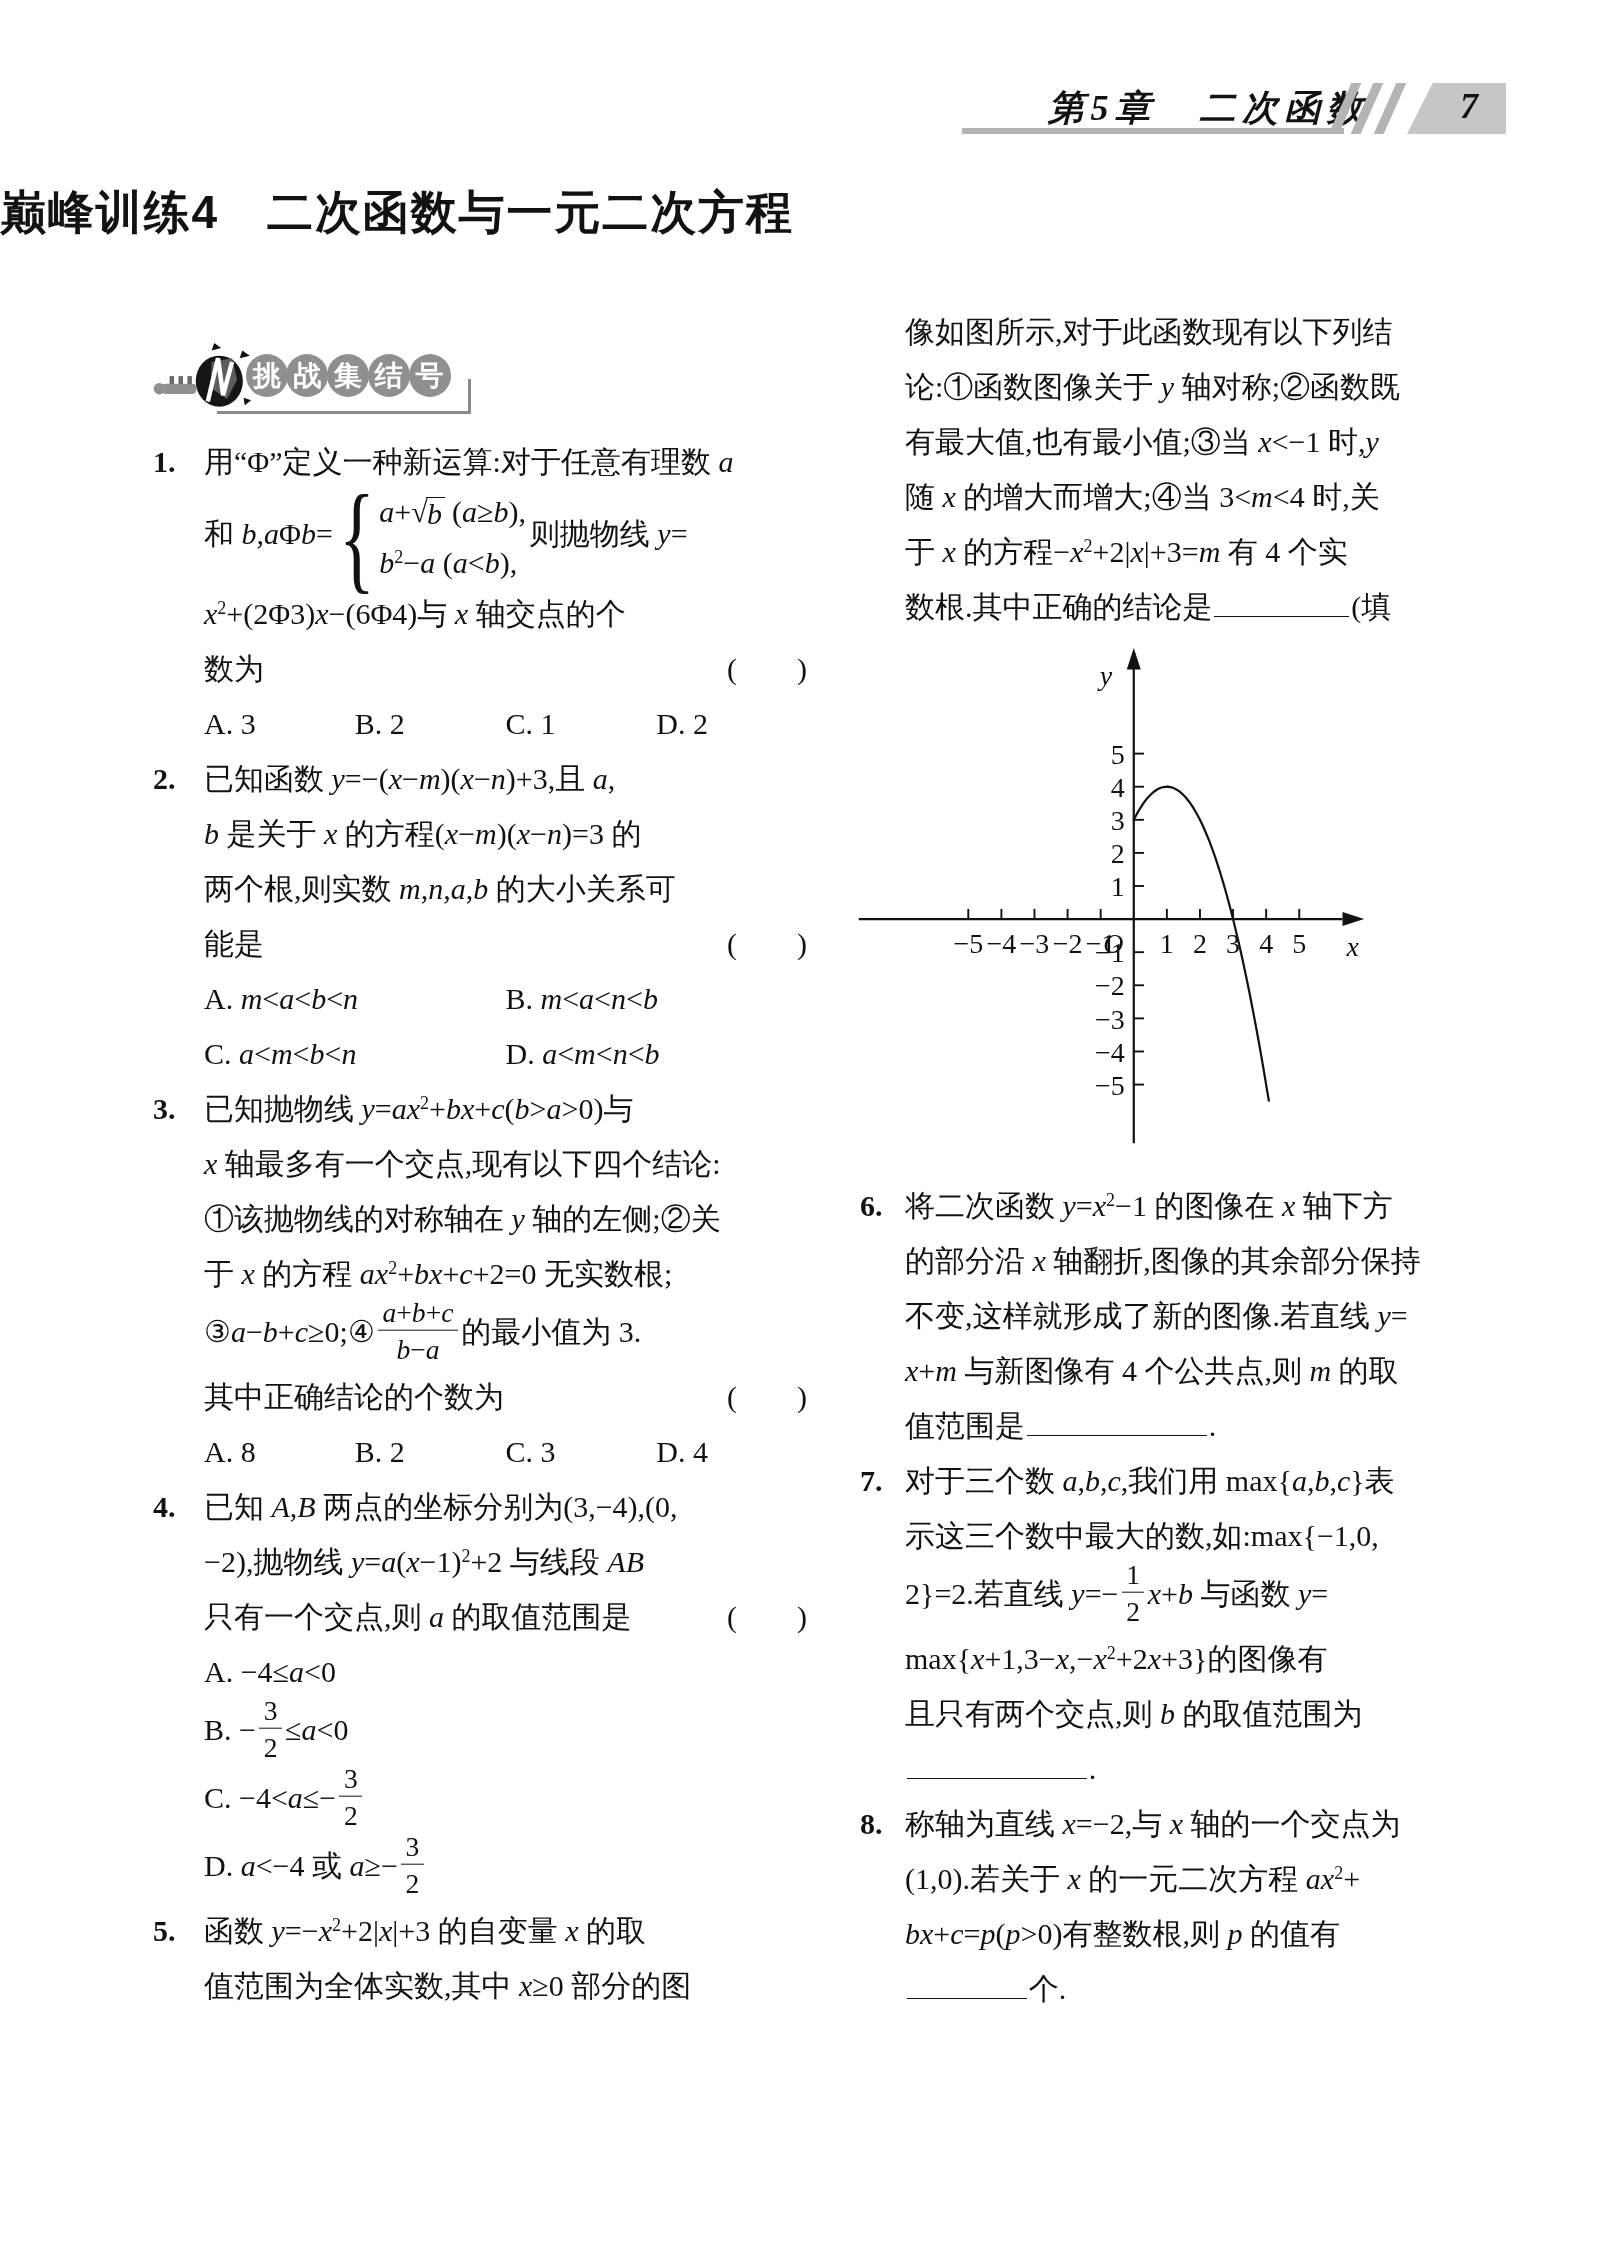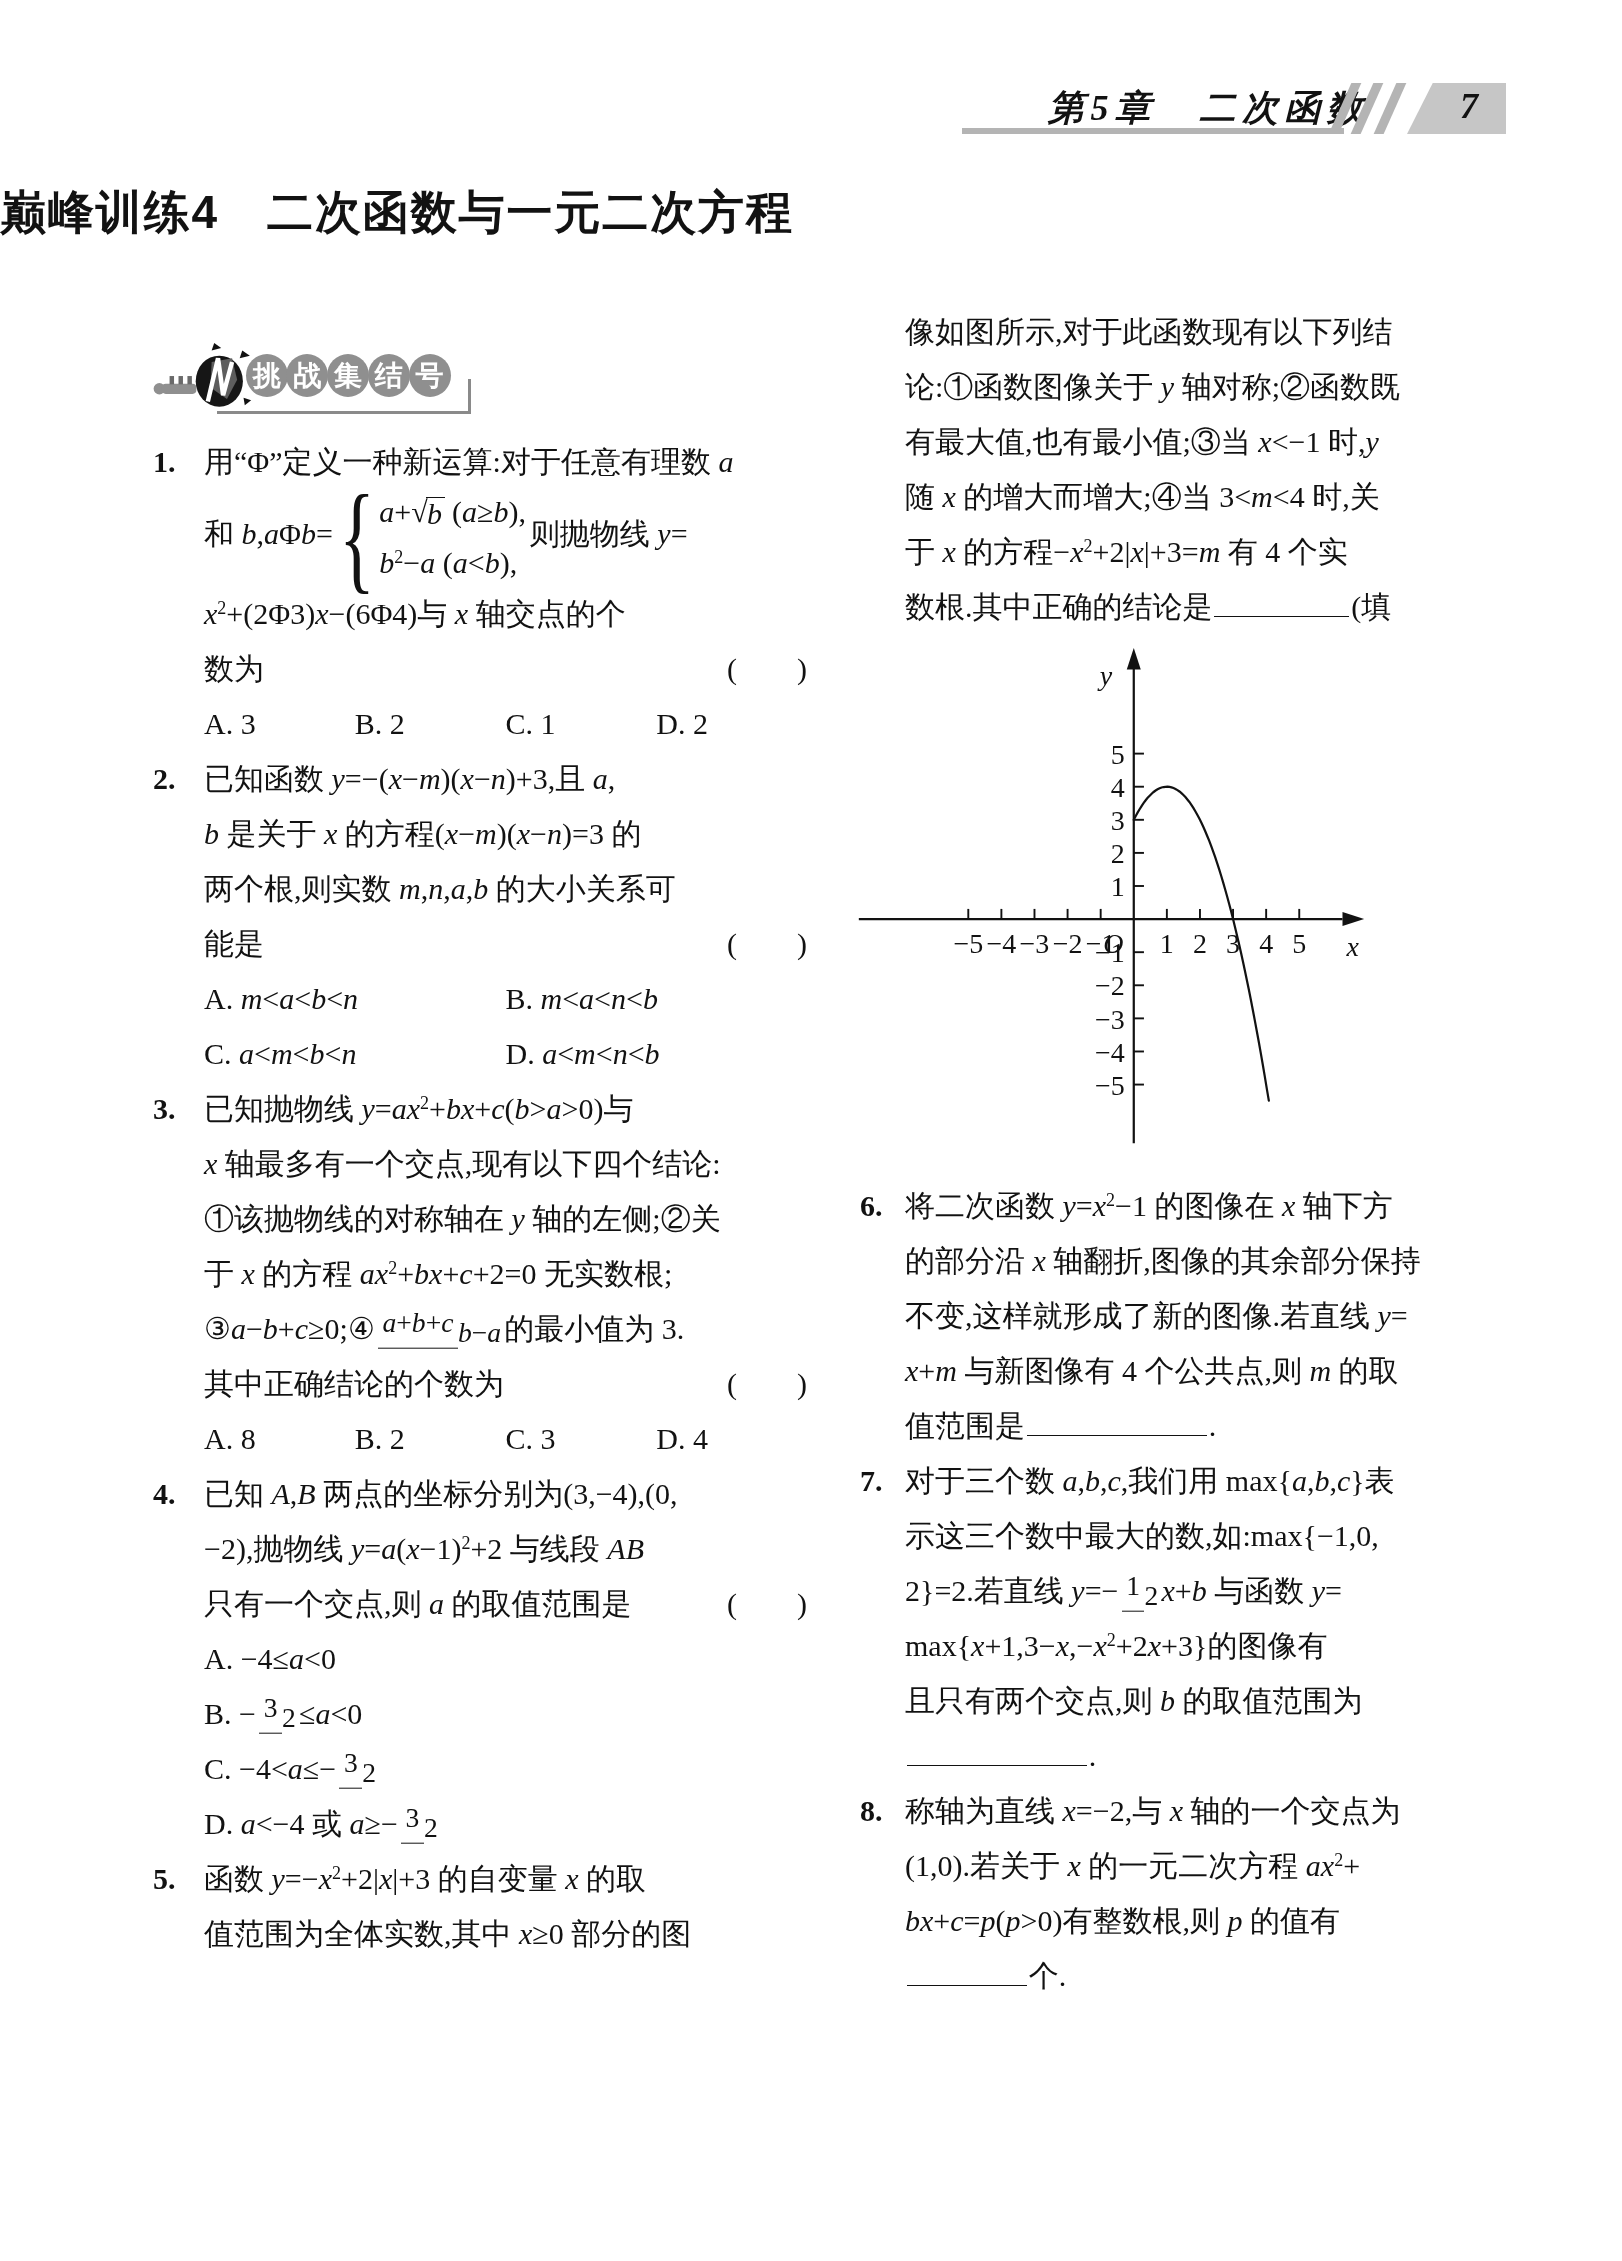--- a/index.html
+++ b/index.html
@@ -39,24 +39,24 @@
   .col-right{left:860px;top:304px;width:648px;}
   .problem{position:relative;padding-left:51px;}
   .col-right .problem{padding-left:45px;}
   .pnum{position:absolute;left:0;top:0;font-weight:bold;}
   .line{min-height:55px;}
   .line.cols{display:flex;}
   .line .opt{flex:1;white-space:nowrap;}
   .it{font-style:italic;}
   .sup{font-size:0.60em;vertical-align:0.55em;line-height:0;}
   .fr{float:right;}
-  .frac{display:inline-flex;flex-direction:row;text-align:center;vertical-align:middle;
+  .frac{display:inline-flex;flex-direction:column;text-align:center;vertical-align:middle;
         margin:0 3.2px;line-height:1.12;font-size:0.92em;transform:translateY(-0.12em);}
   .frac .num{border-bottom:1.9px solid currentColor;padding:0 4.5px 1.3px;}
-  .frac .den{padding-top:10px;}
+  .frac .den{padding-top:4px;}
   .blank{display:inline-block;border-bottom:1.9px solid currentColor;height:1.05em;
          vertical-align:baseline;margin:0 1.9px;}
   .cases{display:inline-flex;align-items:center;vertical-align:middle;margin:0 3.8px;}
   .brace{font-size:121px;line-height:0.8;transform:scaleX(0.62);margin:0 -6.4px 0 -9px;font-weight:400;}
   .crows{display:inline-flex;flex-direction:column;gap:16.5px;line-height:1.15;}
   .crow{white-space:nowrap;}
   .rad{display:inline-flex;vertical-align:baseline;}
   .rsym{line-height:1;}
   .rbar{border-top:1.9px solid currentColor;line-height:1;padding:1.3px 2.5px 0 0.6px;margin-left:-1.3px;}
 

